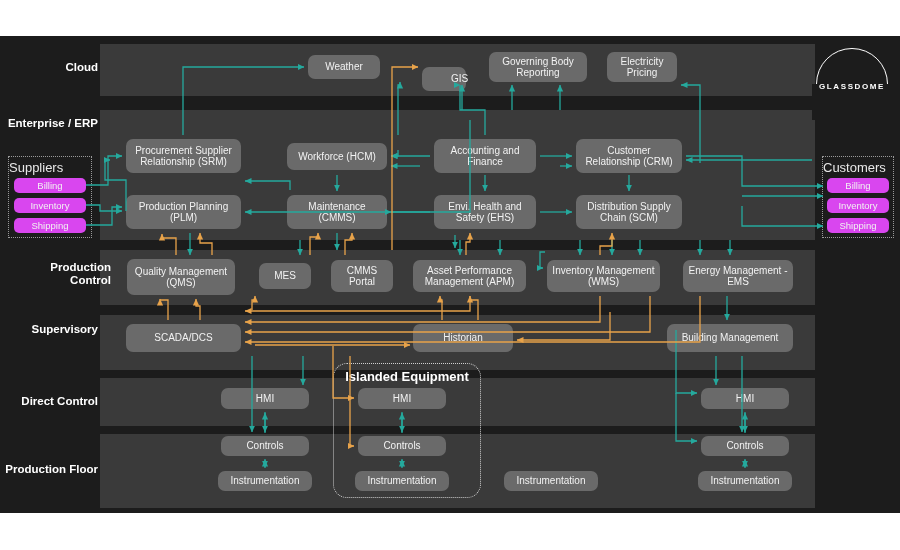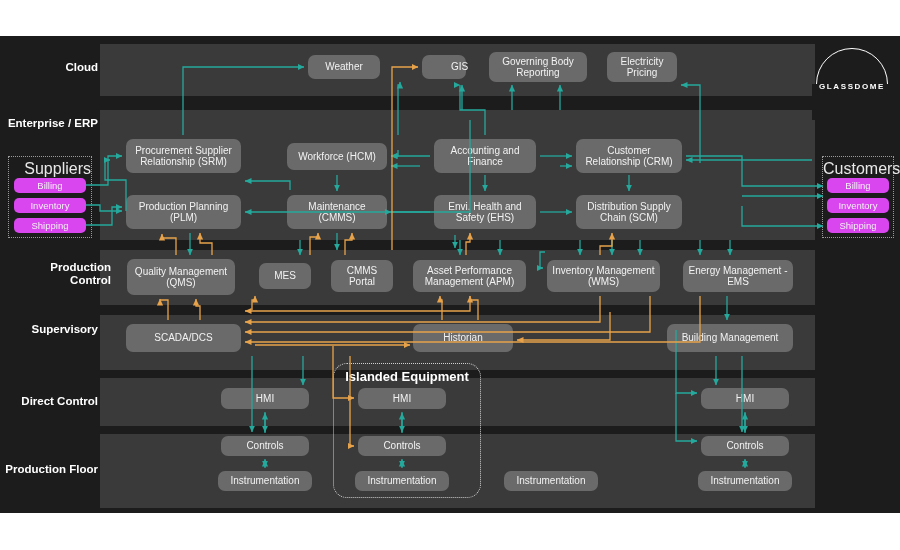--- a/index.html
+++ b/index.html
@@ -5,21 +5,21 @@
   html,body{margin:0;padding:0;background:#ffffff;}
   body{font-family:"Liberation Sans",sans-serif;}
   #stage{position:relative;width:900px;height:550px;background:#ffffff;overflow:hidden;}
   #frame{position:absolute;left:0;top:36px;width:900px;height:477px;background:#1c1c1c;}
   .band{position:absolute;background:#3a3a3a;}
   .rowlabel{position:absolute;color:#ffffff;font-weight:bold;font-size:11.5px;line-height:13px;text-align:right;}
   .node{position:absolute;background:#6a6a6a;border-radius:7px;color:#f2f2f2;font-size:10px;line-height:11.5px;
         display:flex;align-items:center;justify-content:center;text-align:center;box-sizing:border-box;padding:2px 4px;}
   .node.sm{background:#d946ef;font-size:9.5px;border-radius:5px;}
   .panel{position:absolute;border:1px dotted #9a9a9a;box-sizing:border-box;}
-  .panel-title{position:absolute;color:#e8e8e8;font-size:16px;text-align:right;width:100%;}
+  .panel-title{position:absolute;color:#e8e8e8;font-size:13px;text-align:left;width:100%;}
   .island{position:absolute;border:1.5px dotted #cfcfcf;border-radius:14px;box-sizing:border-box;}
   .island-title{position:absolute;color:#ffffff;font-weight:bold;font-size:13px;text-align:center;width:100%;}
   #logo{position:absolute;left:812px;top:40px;width:80px;height:56px;}
   #logo .dome{position:absolute;left:4px;top:8px;width:72px;height:72px;border:1.6px solid #ffffff;border-radius:50%;box-sizing:border-box;}
   #logo .mask{position:absolute;left:0px;top:44px;width:80px;height:36px;background:#1c1c1c;}
   #logo .word{position:absolute;left:0;top:42px;width:80px;text-align:center;color:#ffffff;font-size:8px;letter-spacing:1.6px;font-weight:bold;}
   svg#wires{position:absolute;left:0;top:0;width:900px;height:550px;pointer-events:none;}
 </style>
 </head>
 <body>
@@ -50,21 +50,21 @@
   <div class="node sm" style="left:14px;top:218px;width:72px;height:15px;">Shipping</div>
 
   <div class="panel" style="left:822px;top:156px;width:72px;height:82px;">
     <div class="panel-title" style="top:3px;">Customers</div>
   </div>
   <div class="node sm" style="left:827px;top:178px;width:62px;height:15px;">Billing</div>
   <div class="node sm" style="left:827px;top:198px;width:62px;height:15px;">Inventory</div>
   <div class="node sm" style="left:827px;top:218px;width:62px;height:15px;">Shipping</div>
 
   <div class="node" style="left:308px;top:55px;width:72px;height:24px;">Weather</div>
-  <div class="node" style="left:422px;top:55px;width:44px;height:24px;padding-left:35px;">GIS</div>
+  <div class="node" style="left:422px;top:67px;width:44px;height:24px;padding-left:35px;">GIS</div>
   <div class="node" style="left:489px;top:52px;width:98px;height:30px;">Governing Body Reporting</div>
   <div class="node" style="left:607px;top:52px;width:70px;height:30px;">Electricity Pricing</div>
 
   <div class="node" style="left:126px;top:139px;width:115px;height:34px;">Procurement Supplier Relationship (SRM)</div>
   <div class="node" style="left:287px;top:143px;width:100px;height:27px;">Workforce (HCM)</div>
   <div class="node" style="left:434px;top:139px;width:102px;height:34px;">Accounting  and Finance</div>
   <div class="node" style="left:576px;top:139px;width:106px;height:34px;">Customer Relationship (CRM)</div>
   <div class="node" style="left:126px;top:195px;width:115px;height:34px;">Production Planning (PLM)</div>
   <div class="node" style="left:287px;top:195px;width:100px;height:34px;">Maintenance (CMMS)</div>
   <div class="node" style="left:434px;top:195px;width:102px;height:34px;">Envi. Health and Safety (EHS)</div>

